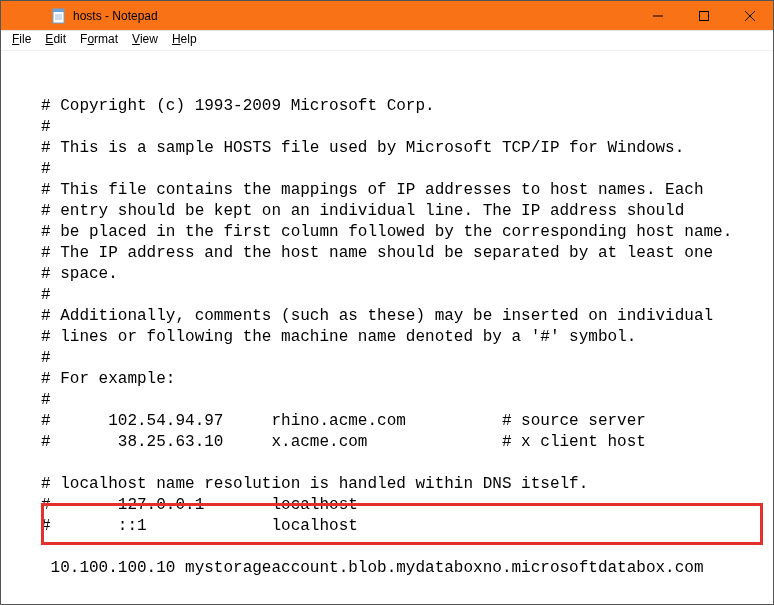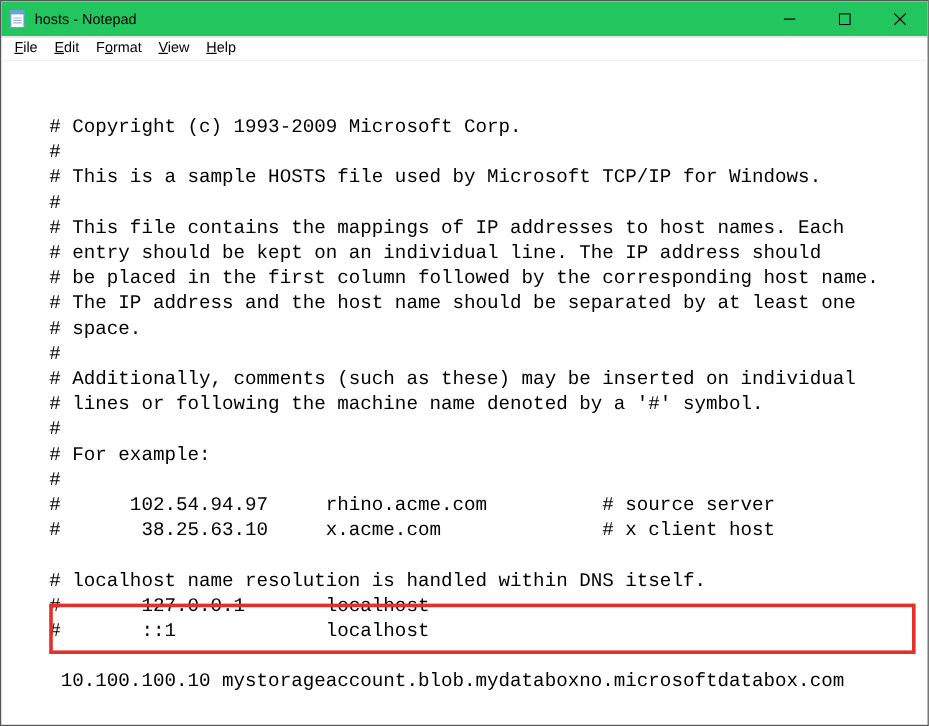--- a/index.html
+++ b/index.html
@@ -6,24 +6,25 @@
     body {
       font-family: "Segoe UI", Tahoma, sans-serif;
       background: #fff;
       width: 774px;
       height: 605px;
       overflow: hidden;
       border: 1px solid #555;
     }
     .titlebar {
       height: 30px;
-      background: #22c55e;
+      background: #f97316;
       display: flex;
       align-items: center;
       border-bottom: 1px solid #e5e5e5;
+      padding-left: 44px;
     }
     .title-left {
       display: flex;
       align-items: center;
       padding-left: 6px;
       flex: 1;
     }
     .notepad-icon {
       width: 16px;
       height: 16px;

